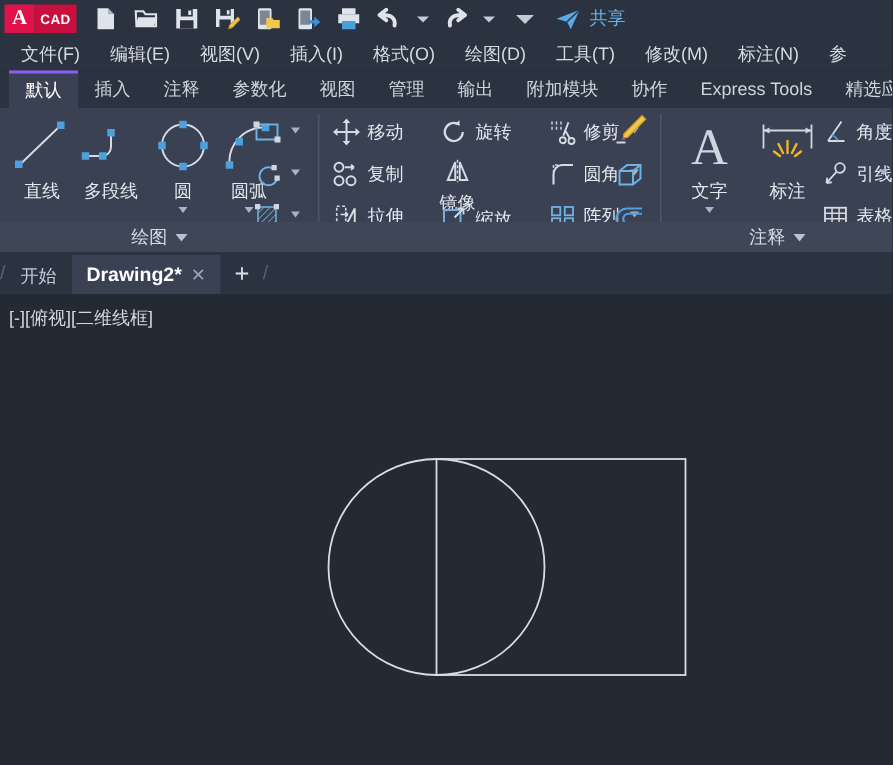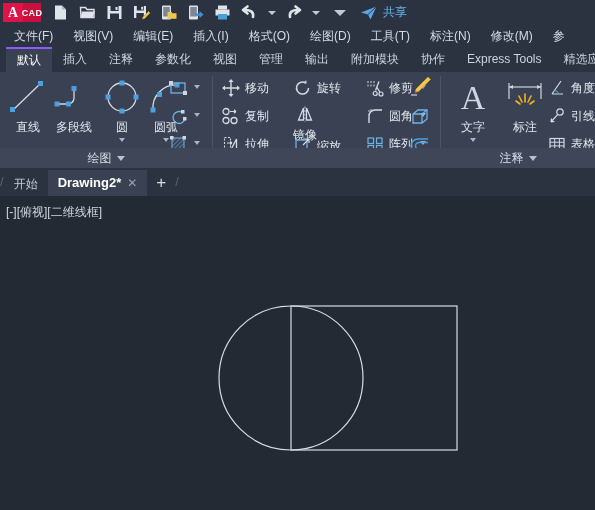--- a/index.html
+++ b/index.html
@@ -41,21 +41,21 @@
     background: #e0124a;
     color: #ffffff;
     font-size: 14px;
     font-weight: bold;
     display: flex;
     align-items: center;
     justify-content: center;
     font-family: "Liberation Serif", serif;
   }
   .logo-cad {
-    width: 18px; height: 19px;
+    width: 28px; height: 19px;
     background: #c8103f;
     color: #ffffff;
     font-size: 9px;
     font-weight: bold;
     display: flex;
     align-items: center;
     justify-content: center;
     letter-spacing: 0.3px;
   }
   .qa-group {
@@ -367,28 +367,28 @@
       <svg width="18" height="16" viewBox="0 0 18 16">
           <path d="M1 7.5L16.5 1.5 10.5 14.5 8 9.5z" fill="#5aa9e6"></path>
           <path d="M8 9.5L16.5 1.5" stroke="#2b3240" stroke-width="1" fill="none"></path>
         </svg>
       <span class="share-label">共享</span>
     </div>
   </div>
 
   <div class="menubar">
     <div class="menu-item">文件(F)</div>
+    <div class="menu-item">编辑(E)</div>
     <div class="menu-item">视图(V)</div>
-    <div class="menu-item">编辑(E)</div>
     <div class="menu-item">插入(I)</div>
     <div class="menu-item">格式(O)</div>
     <div class="menu-item">绘图(D)</div>
     <div class="menu-item">工具(T)</div>
+    <div class="menu-item">修改(M)</div>
     <div class="menu-item">标注(N)</div>
-    <div class="menu-item">修改(M)</div>
     <div class="menu-item">参</div>
   </div>
 
   <div class="ribbon-tabs">
     <div class="rtab active">默认</div>
     <div class="rtab">插入</div>
     <div class="rtab">注释</div>
     <div class="rtab">参数化</div>
     <div class="rtab">视图</div>
     <div class="rtab">管理</div>

